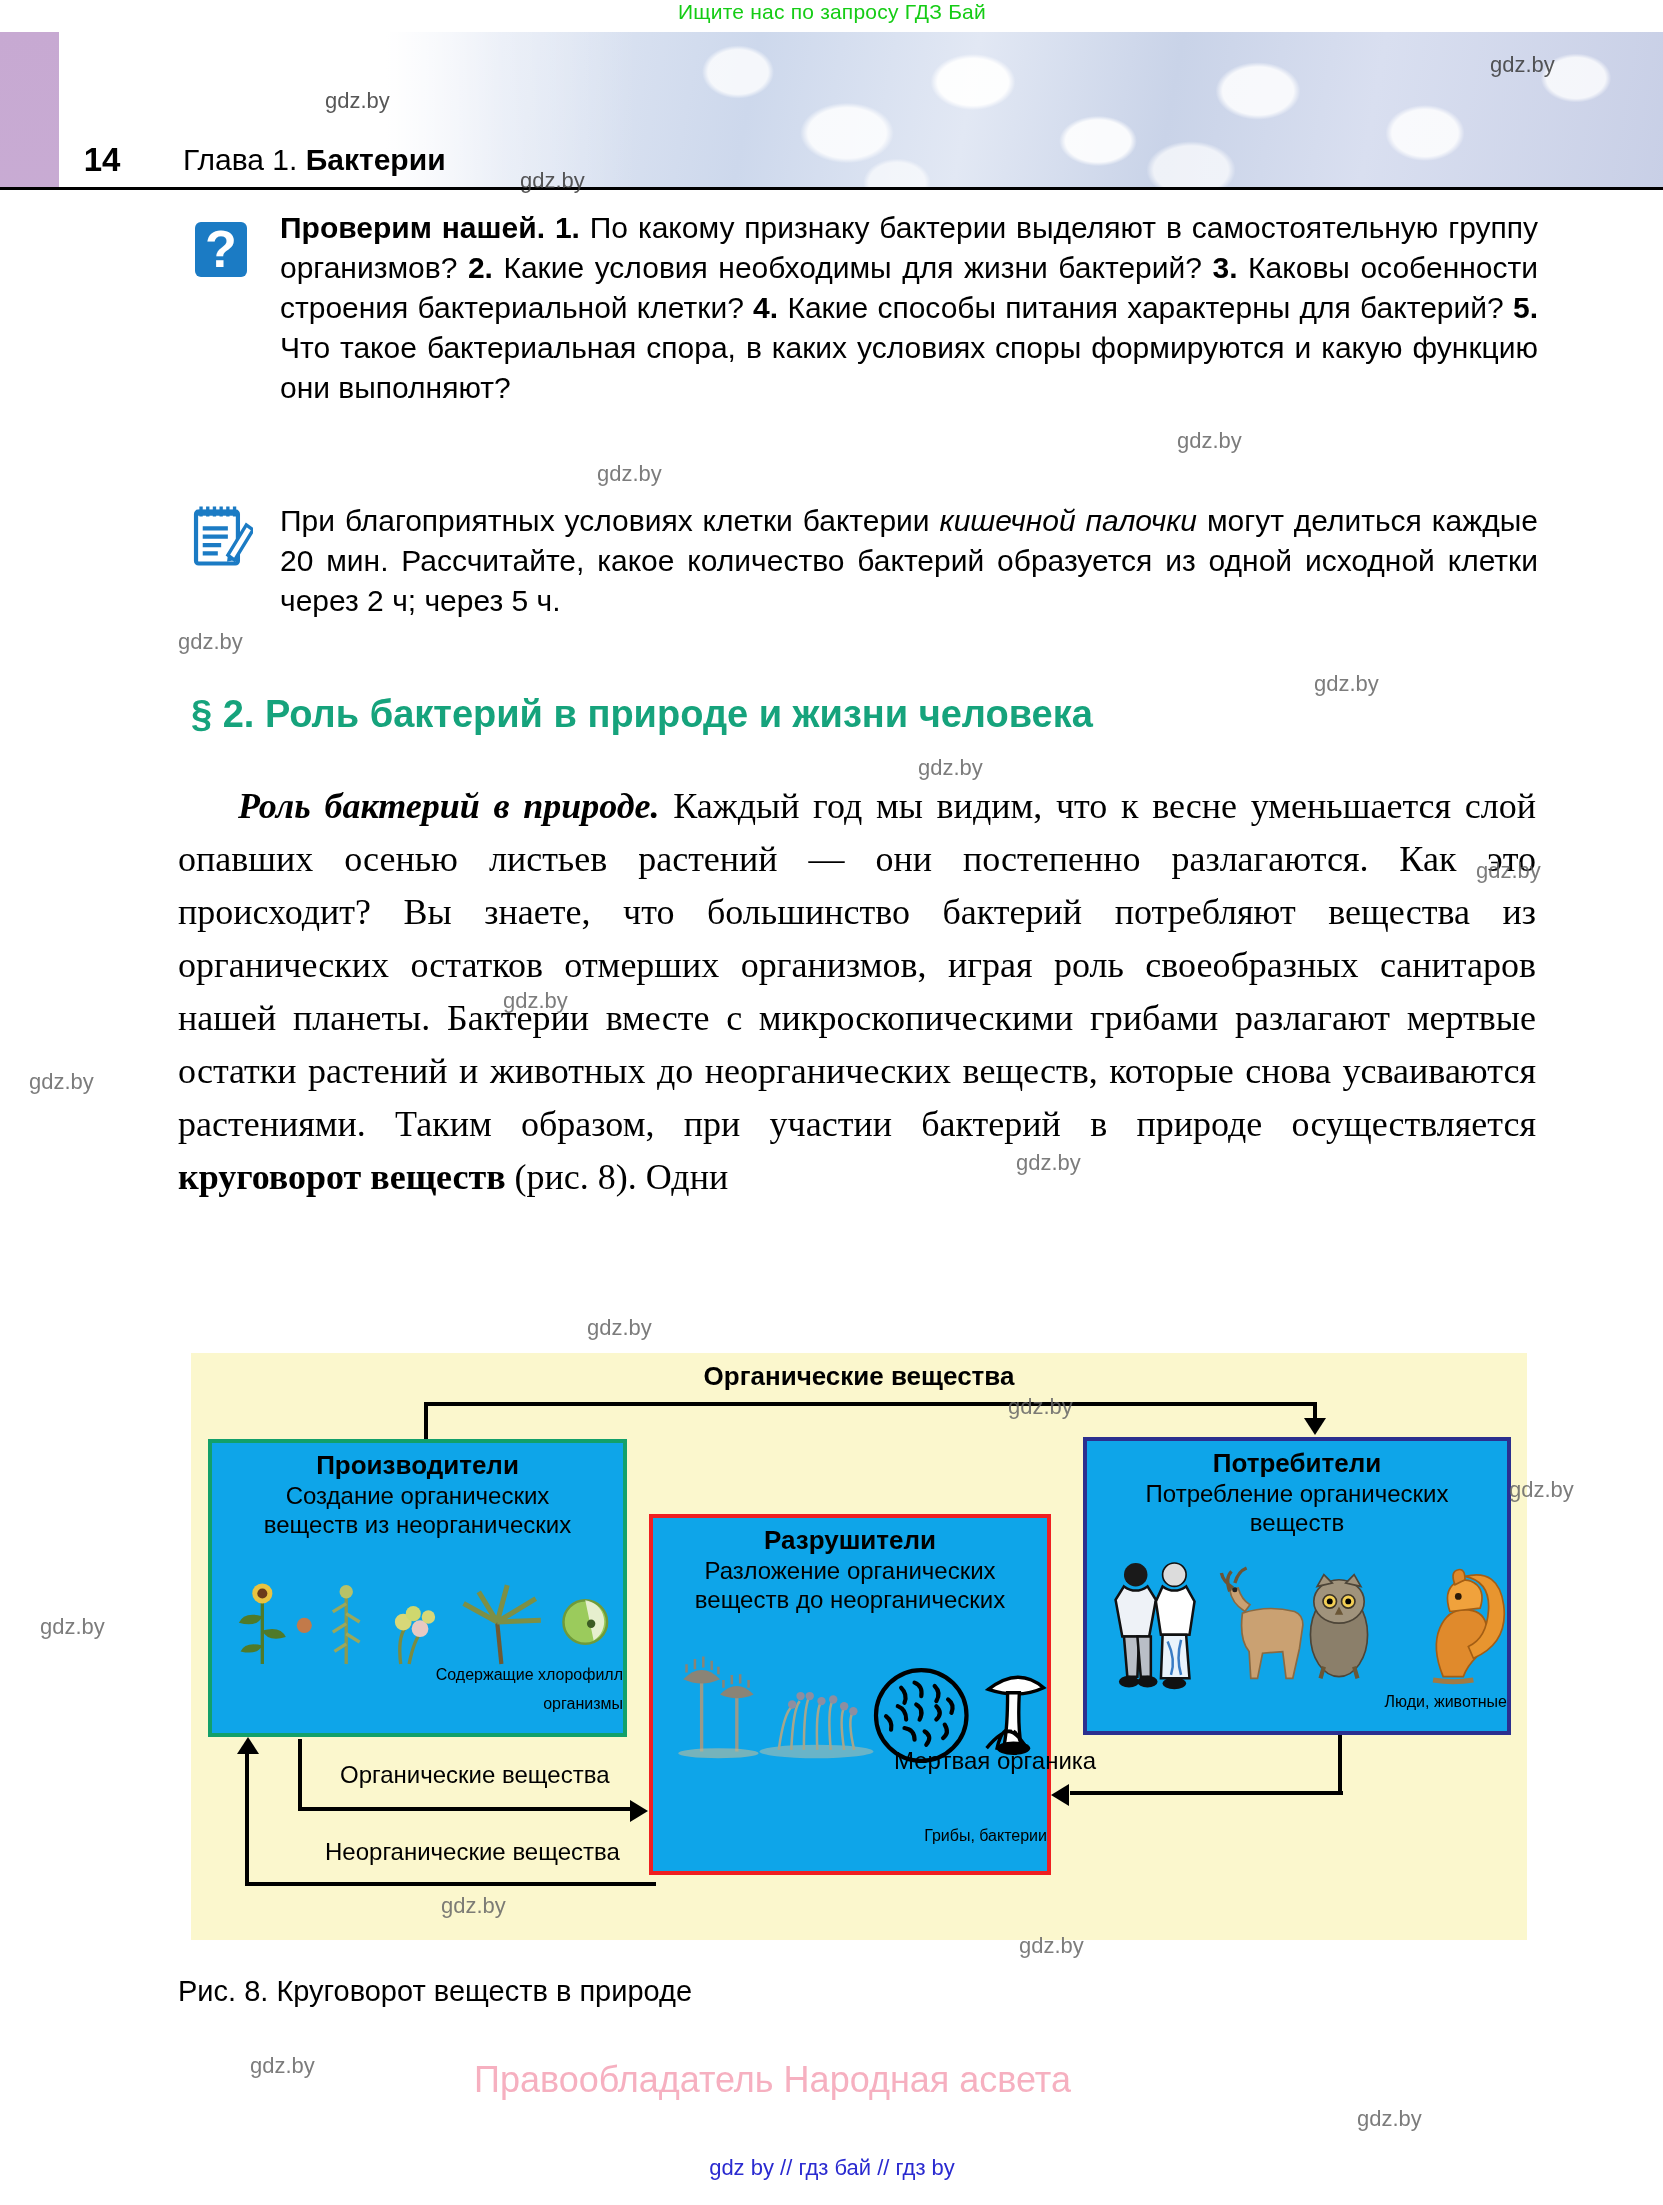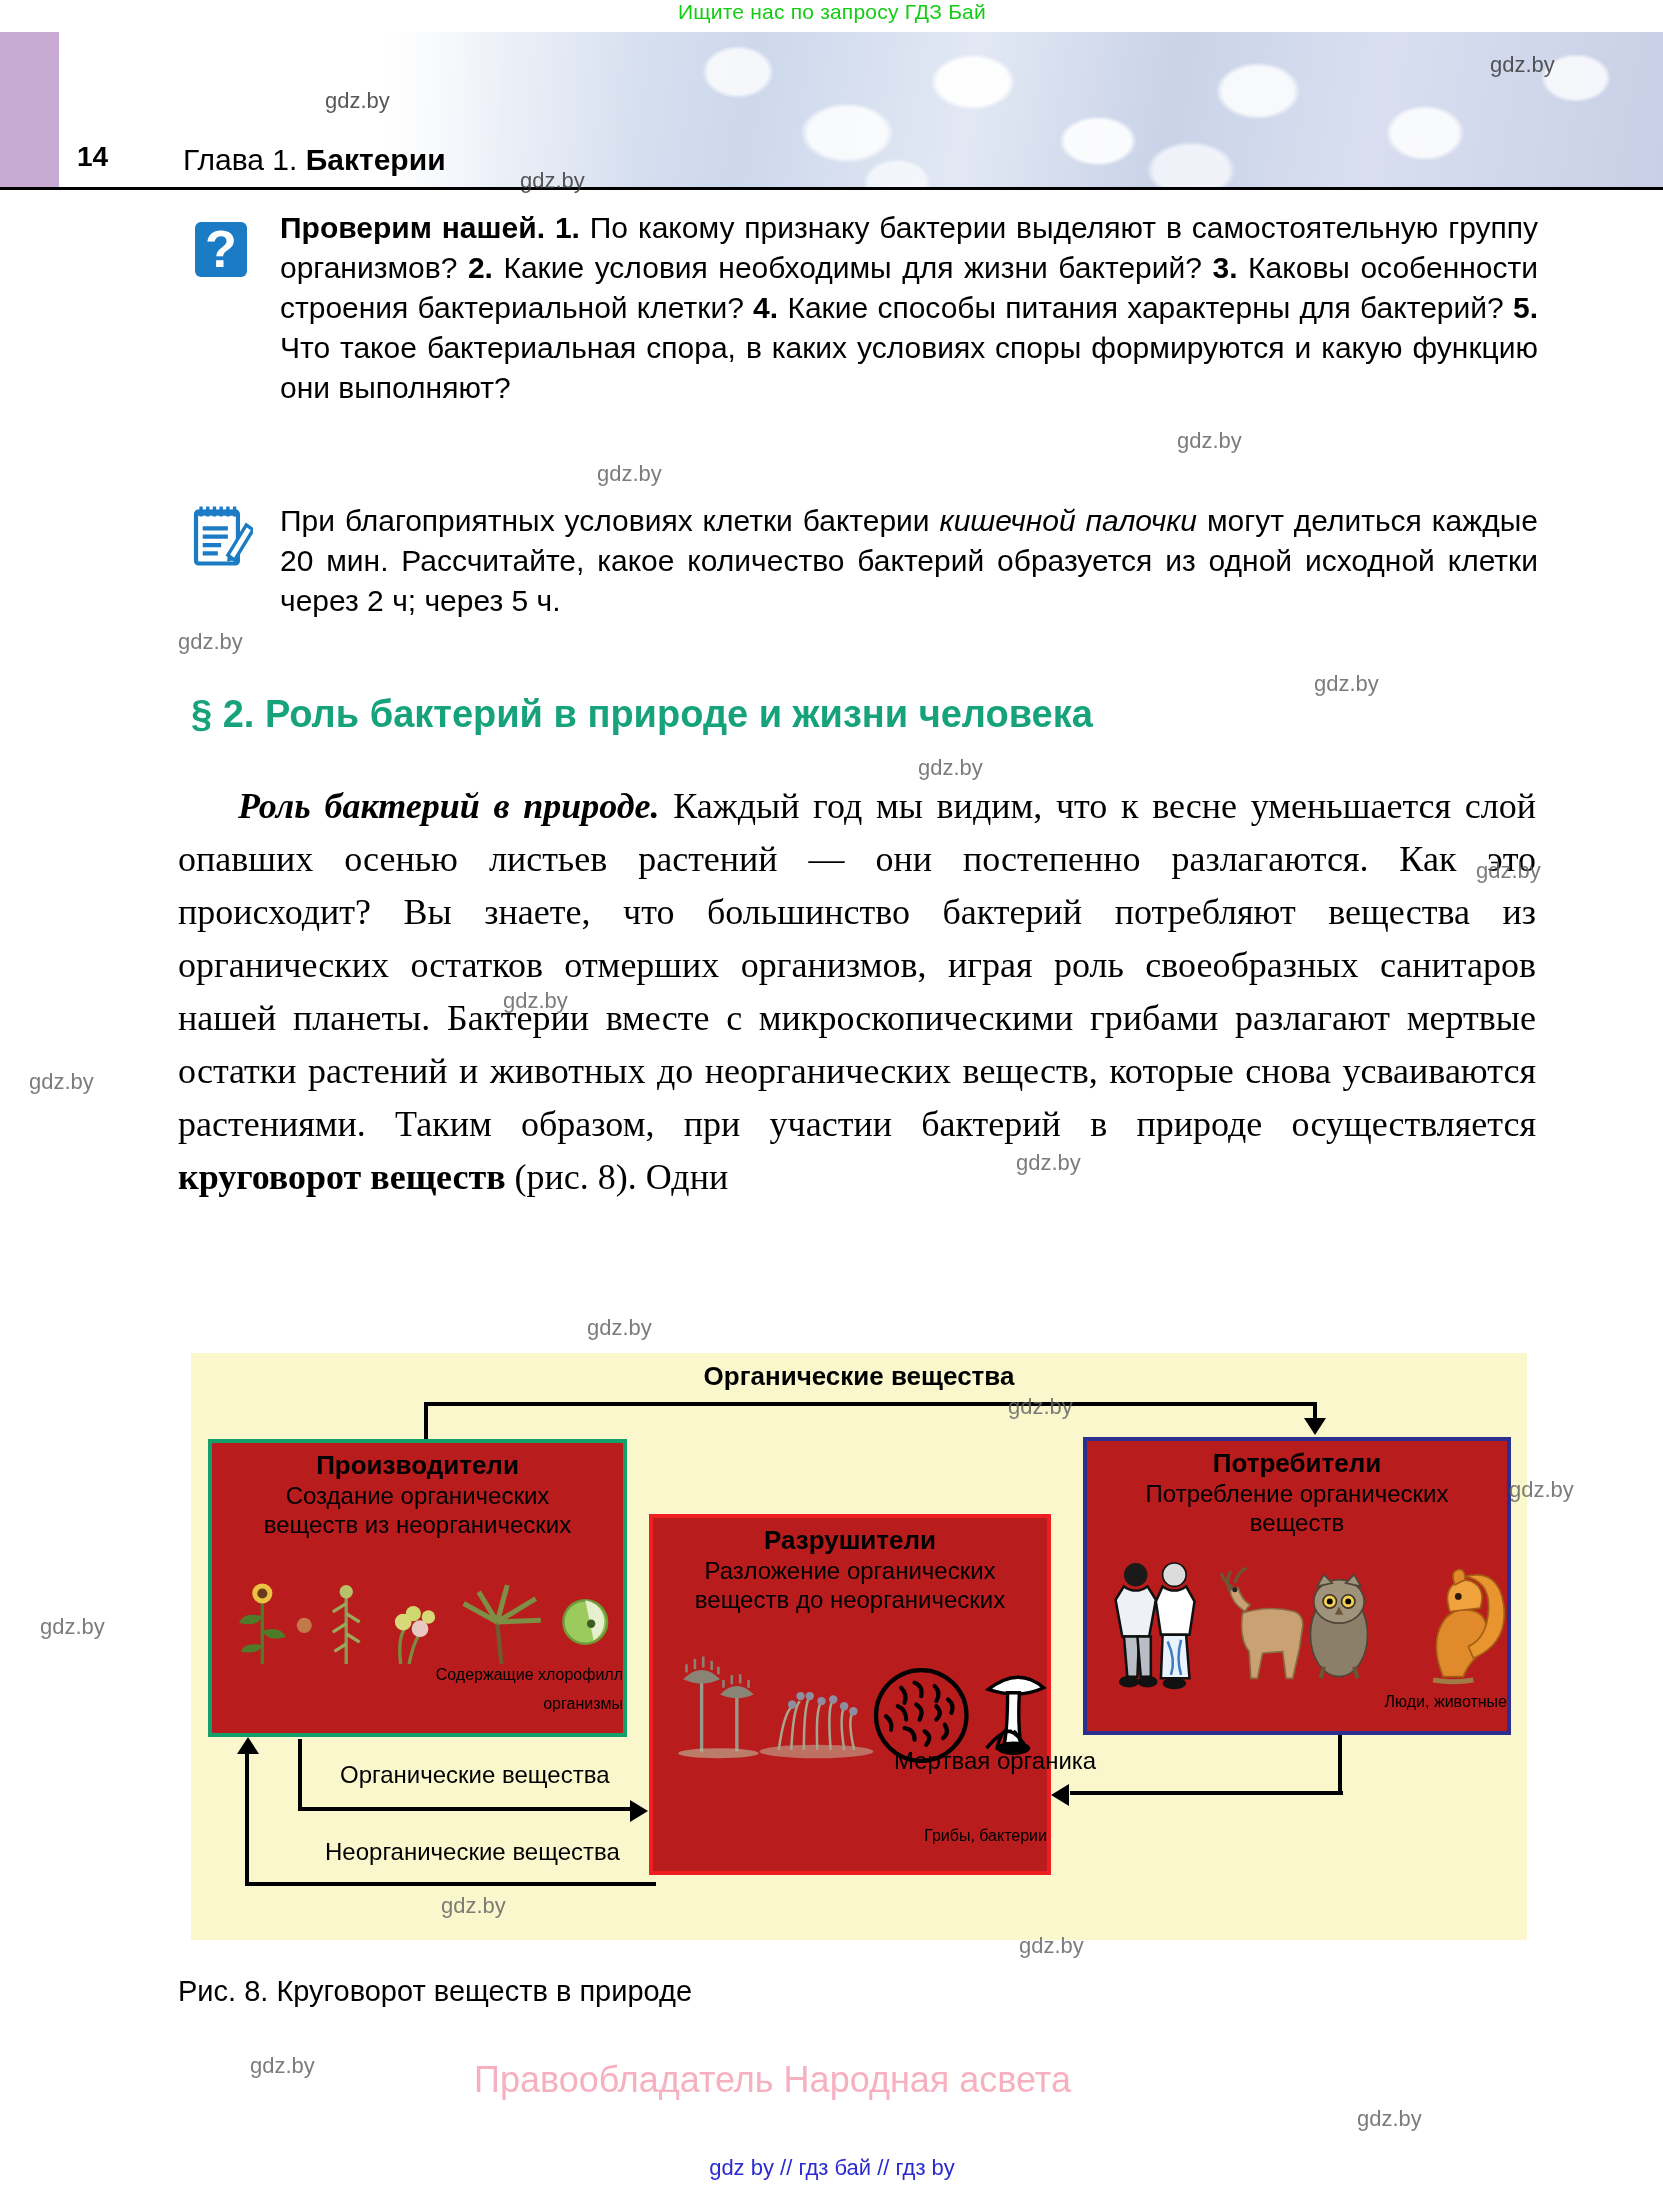--- a/index.html
+++ b/index.html
@@ -43,21 +43,21 @@
     position:absolute; left:0; top:32px; width:59px; height:2188px;
     background:linear-gradient(180deg,#c7a9d2 0%, #cbb0d6 25%, #c6a8d1 55%, #ffffff 100%);
   }
   .left-bar-lower{
     position:absolute; left:0; top:189px; width:59px; height:2017px; background:#ffffff;
   }
 
   
   .page-number{
     position:absolute; left:77px; top:141px; width:50px;
-    font-size:28px; font-weight:bold; color:#000; text-align:left;
+    font-size:33px; font-weight:bold; color:#000; text-align:center;
   }
   .chapter-line{
     position:absolute; left:183px; top:143px;
     font-size:30px; color:#000; white-space:nowrap;
   }
   .chapter-line b{ font-weight:bold; }
   .header-rule{
     position:absolute; left:0; top:187px; width:1664px; height:3.4px; background:#000;
   }
 
@@ -135,21 +135,21 @@
     position:absolute; width:0; height:0;
     border-top:11px solid transparent; border-bottom:11px solid transparent;
     border-right:18.4px solid #000;
   }
   .arrow-up{
     position:absolute; width:0; height:0;
     border-left:11px solid transparent; border-right:11px solid transparent;
     border-bottom:17px solid #000;
   }
 
-  .fbox{ position:absolute; background:#b91c1c; box-sizing:border-box; }
+  .fbox{ position:absolute; background:#0ea5e9; box-sizing:border-box; }
   .fbox .bt{ text-align:center; font-weight:bold; font-size:26px; color:#000; margin-top:6.7px;}
   .fbox .st{ text-align:center; font-size:24px; line-height:29px; color:#000; }
   .fbox .ft{ text-align:right; font-size:16px; color:#000; }
 
   .box-prod{ left:17px; top:86px; width:419px; height:298px; border:4.2px solid #12a06a; }
   .box-dec { left:458px; top:161px; width:402px; height:361px; border:4.2px solid #ef1f21; }
   .box-cons{ left:892px; top:84px; width:428px; height:298px; border:4.2px solid #2b2f8f; }
 
   .illus{ position:absolute; left:0; width:100%; height:99px; }
 

